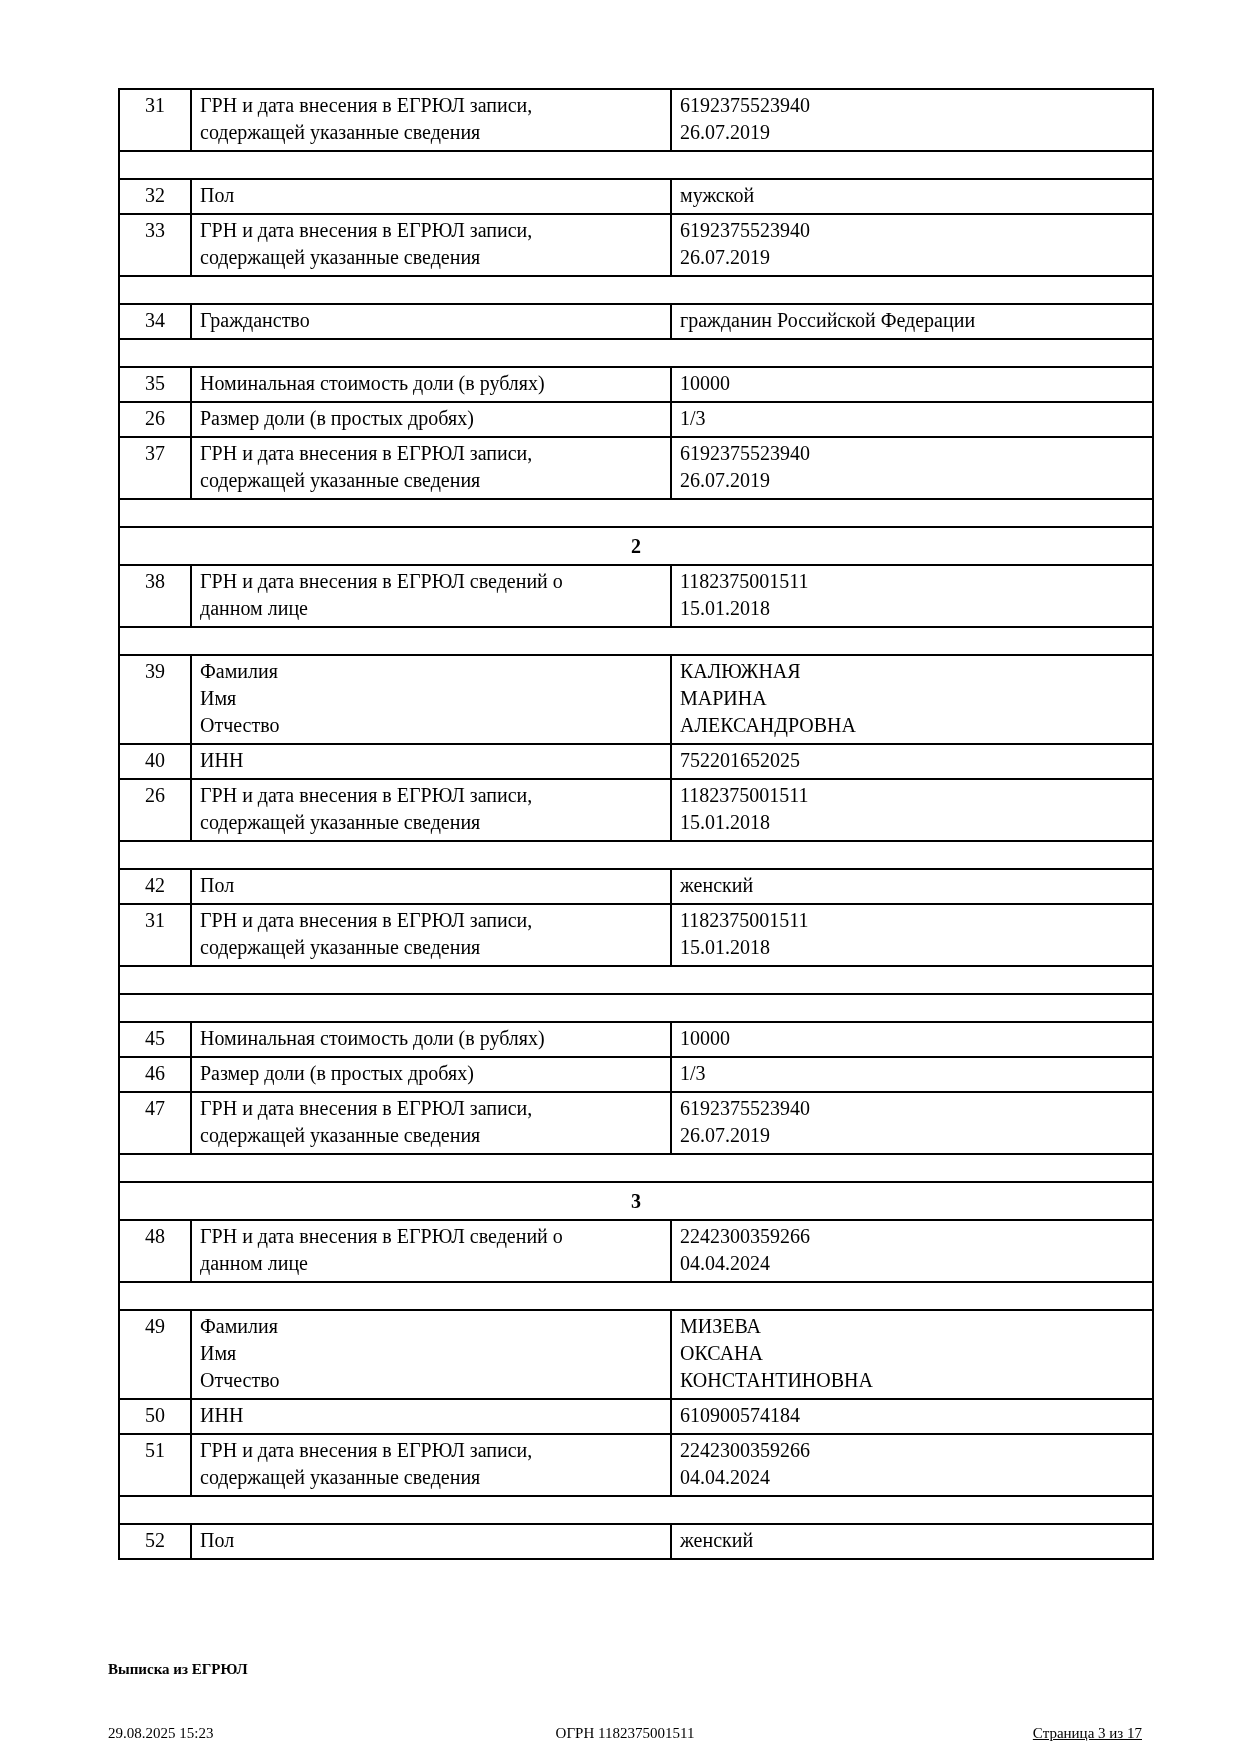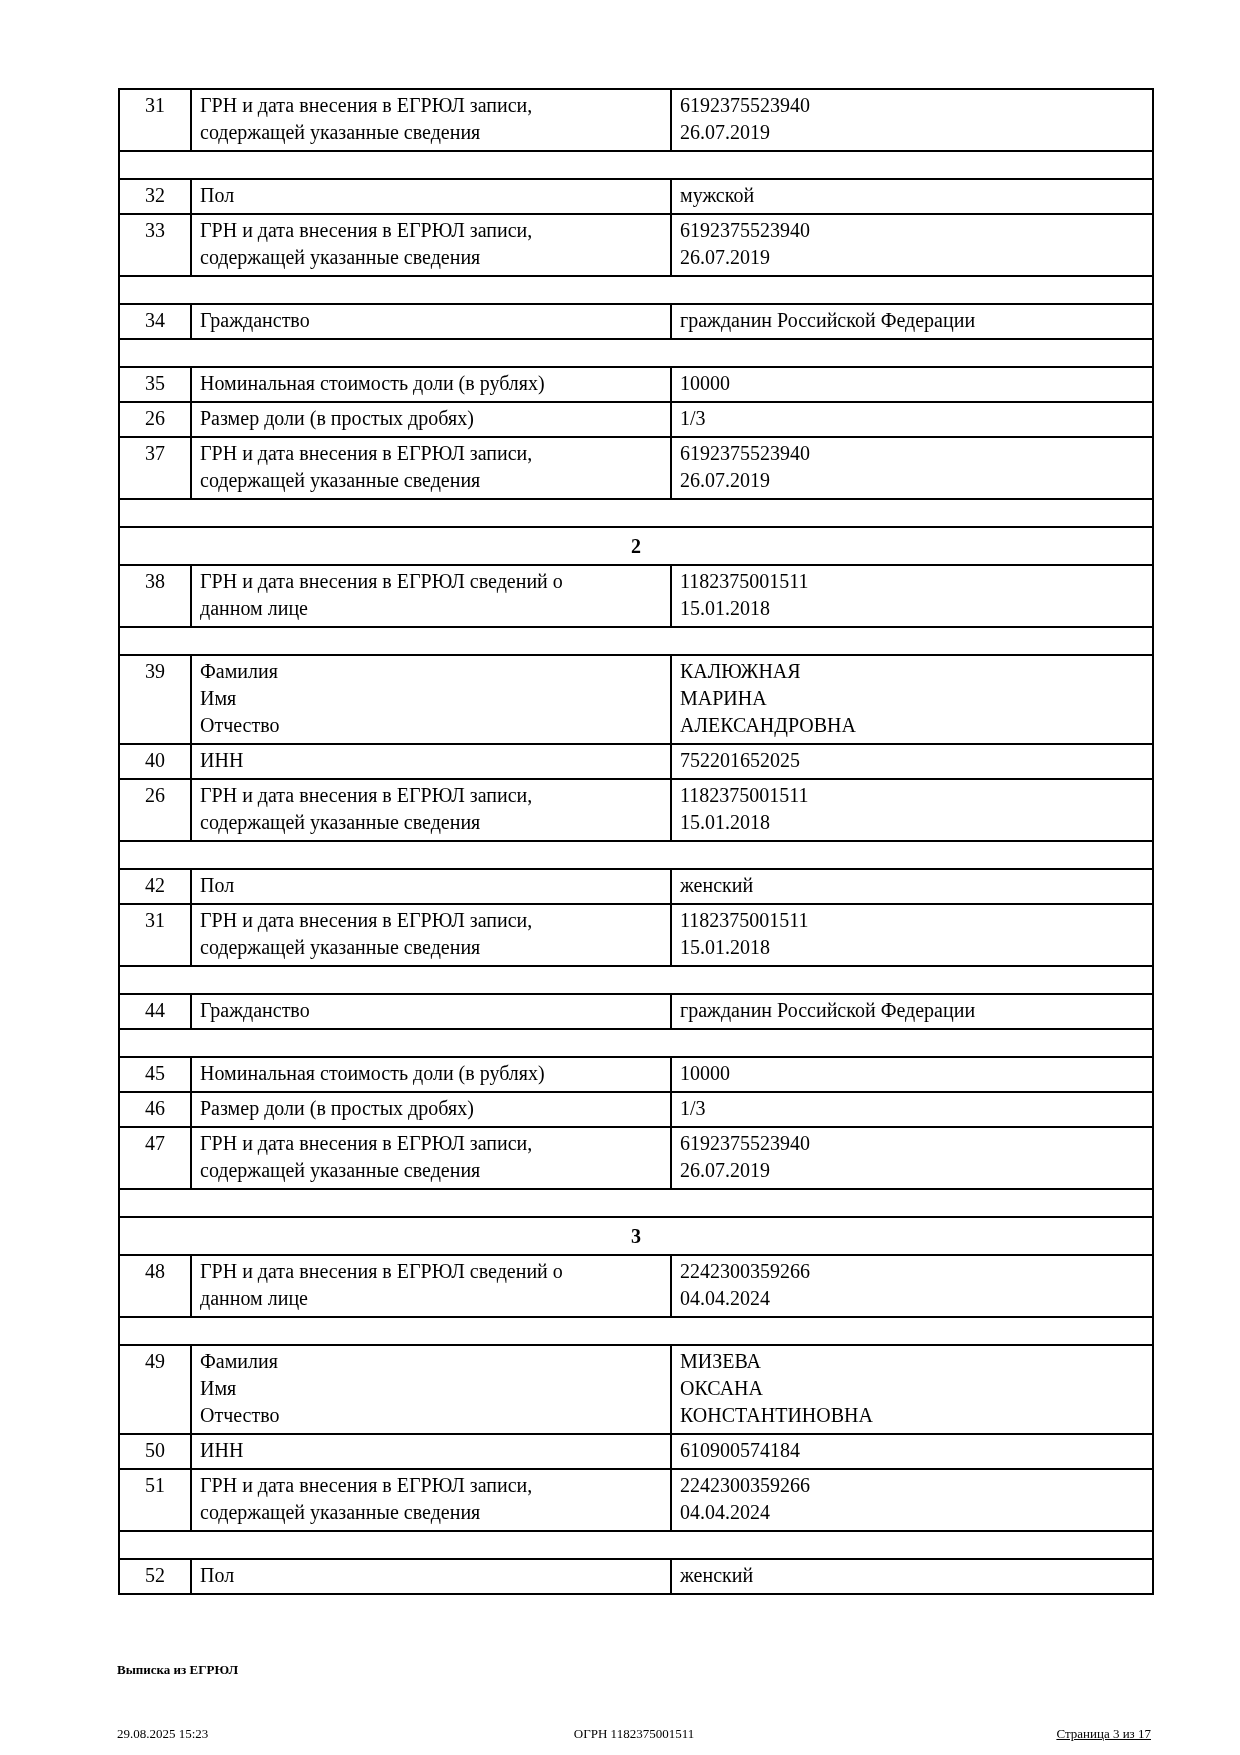--- a/index.html
+++ b/index.html
@@ -47,24 +47,24 @@
   }
   tr.row-section td {
     height: 32px;
     text-align: center;
     vertical-align: middle;
     font-weight: bold;
     padding: 2px;
   }
   .footer {
     position: absolute;
-    left: 117px;
+    left: 108px;
     top: 1660px;
     width: 1034px;
-    font-size: 13px;
+    font-size: 15px;
     line-height: 19px;
   }
   .footer-doctype {
     font-weight: bold;
   }
   .footer-line {
     display: grid;
     grid-template-columns: 1fr auto 1fr;
     align-items: baseline;
     margin-top: 45px;
@@ -181,25 +181,20 @@
         </tr>
         <tr class="row-data">
           <td class="cell-num">31</td>
           <td class="cell-label">ГРН и дата внесения в ЕГРЮЛ записи,
 содержащей указанные сведения</td>
           <td class="cell-value">1182375001511
 15.01.2018</td>
         </tr>
         <tr class="row-spacer">
           <td colspan="3"></td>
-        </tr>
-        <tr class="row-data">
-          <td class="cell-num">44</td>
-          <td class="cell-label">Гражданство</td>
-          <td class="cell-value">гражданин Российской Федерации</td>
         </tr>
         <tr class="row-spacer">
           <td colspan="3"></td>
         </tr>
         <tr class="row-data">
           <td class="cell-num">45</td>
           <td class="cell-label">Номинальная стоимость доли (в рублях)</td>
           <td class="cell-value">10000</td>
         </tr>
         <tr class="row-data">

